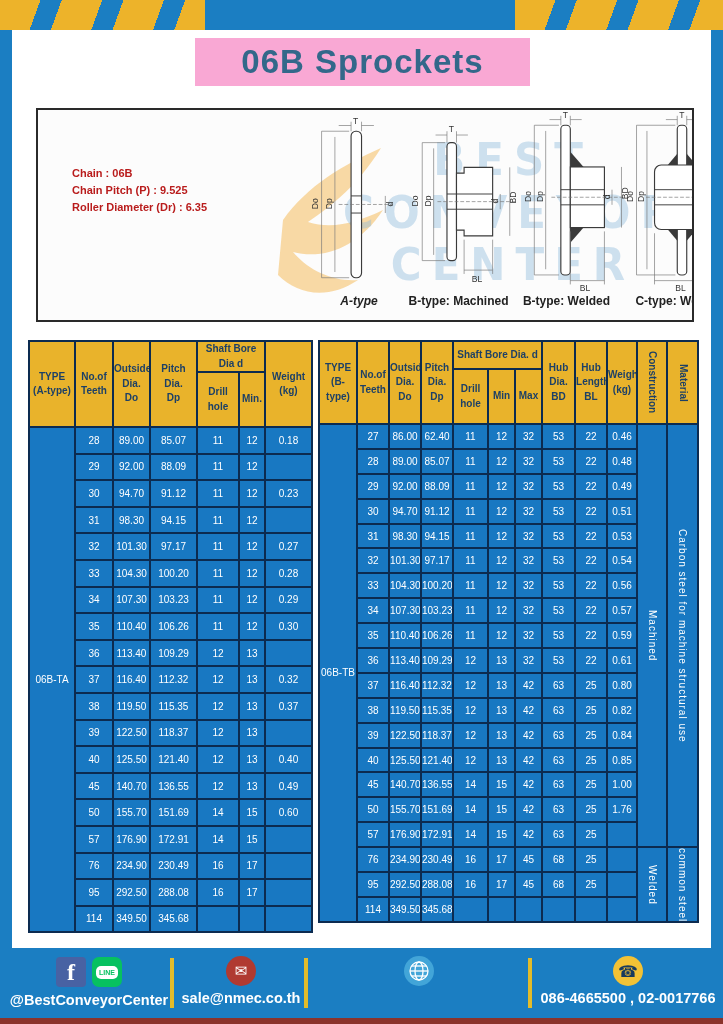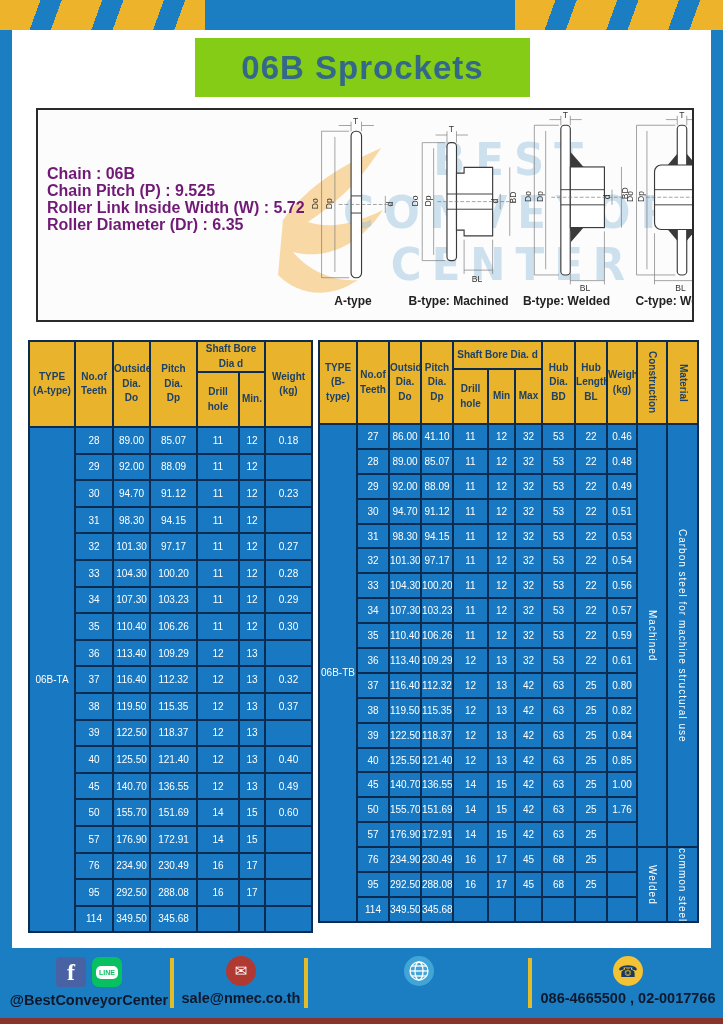--- a/index.html
+++ b/index.html
@@ -4,27 +4,27 @@
 <style>
   html,body{margin:0;padding:0;}
   body{width:723px;height:1024px;font-family:"Liberation Sans",sans-serif;position:relative;background:#1b7ec2;overflow:hidden;}
   .abs{position:absolute;}
   
   .stripe{height:30px;top:0;background:repeating-linear-gradient(110deg,#edb32a 0 38px,#1b7ec2 38px 58px);}
   .stripe.l{left:0;width:205px;}
   .stripe.r{left:515px;width:208px;}
   
   .white-panel{left:12px;top:30px;width:699px;height:918px;background:#ffffff;}
-  .title-banner{left:195px;top:38px;width:335px;height:59px;background:#84cc16;display:flex;align-items:center;justify-content:center;
+  .title-banner{left:195px;top:38px;width:335px;height:48px;background:#f9a8d4;display:flex;align-items:center;justify-content:center;
     font-size:33px;font-weight:bold;color:#33688a;letter-spacing:1px;}
   
   .diagram-box{left:36px;top:108px;width:654px;height:210px;background:#fcfcfc;border:2px solid #2a2a2a;overflow:hidden;}
   .wm-text{left:300px;top:28px;width:350px;color:rgba(140,185,220,0.42);font-weight:bold;font-size:42px;line-height:50px;
     letter-spacing:10px;text-align:center;font-family:"DejaVu Sans",sans-serif;transform:scaleY(1.05);}
-  .specs{left:9px;top:55px;width:330px;color:#701a75;font-weight:bold;font-size:16px;line-height:17px;}
+  .specs{left:34px;top:55px;width:330px;color:#b91c1c;font-weight:bold;font-size:11px;line-height:17px;}
   .specs div{white-space:nowrap;}
   .dg-caption{top:184px;font-size:12px;color:#222;text-align:center;font-weight:bold;font-family:"Liberation Sans",sans-serif;}
   svg.dg{position:absolute;}
   svg.dg .part{stroke:#3a3a3a;stroke-width:1.2;fill:#fff;}
   svg.dg .fil{fill:#3a3a3a;stroke:none;}
   svg.dg .ln{stroke:#3a3a3a;stroke-width:1;}
   svg.dg .dim{stroke:#777;stroke-width:0.7;}
   svg.dg .dash{stroke:#777;stroke-width:0.7;stroke-dasharray:4 2;}
   svg.dg text{font-size:9px;fill:#333;font-family:"Liberation Sans",sans-serif;}
   
@@ -40,21 +40,21 @@
   #table-a thead tr:first-child th{height:24px;}
   #table-b thead tr:first-child th{height:26px;margin-top:31px;}
   #table-a thead tr:nth-child(2) th{height:53px;}
   #table-b thead tr:nth-child(2) th{height:53px;}
   .type-col{font-size:11px;}
   .vert-th{writing-mode:vertical-rl;font-size:9px;letter-spacing:0px;white-space:nowrap !important;}
   .vert-cell{writing-mode:vertical-rl;font-size:10px;letter-spacing:1px;white-space:nowrap;}
   
   .footer{left:0;top:948px;width:723px;height:70px;background:#1b7ec2;}
   .f-sec{position:absolute;top:8px;display:flex;flex-direction:column;align-items:center;gap:4px;}
-  .f-text{color:#0f172a;font-weight:bold;font-size:14.5px;white-space:nowrap;}
+  .f-text{color:#ffffff;font-weight:bold;font-size:14.5px;white-space:nowrap;}
   .f-icons{display:flex;gap:6px;align-items:center;height:32px;}
   .divider{position:absolute;top:10px;width:4px;height:50px;background:#e3bc2a;}
   .ic{width:30px;height:30px;display:flex;align-items:center;justify-content:center;}
   .ic-fb{background:#4862a3;border-radius:4px;color:#fff;font-size:24px;font-weight:bold;font-family:"Liberation Serif",serif;}
   .ic-line{background:#07c160;border-radius:7px;}
   .ic-line span{background:#fff;border-radius:5px;color:#07c160;font-size:7px;font-weight:bold;padding:3px 3px;}
   .ic-round{border-radius:50%;}
   .ic-mail{background:#b03a31;color:#fff;font-size:15px;}
   .ic-globe{background:#42a5d8;}
   .ic-phone{background:#f3c235;color:#173a5e;font-size:16px;}
@@ -77,21 +77,20 @@
   </svg>
   <div class="abs wm-text">
     <div>BEST</div>
     <div>CONVEYOR</div>
     <div>CENTER</div>
   </div>
 
   <div class="abs specs">
     <div>Chain : 06B</div>
     <div>Chain Pitch (P) : 9.525</div>
-    <div>Roller Link Inside Width (W) : 5.72</div>
     <div>Roller Diameter (Dr) : 6.35</div>
   </div>
 
   <svg class="dg" style="left:252px;top:6px;" width="125" height="176" viewBox="0 0 125 185">
     <line class="dim" x1="61" y1="16" x2="61" y2="6"></line>
       <line class="dim" x1="72" y1="16" x2="72" y2="6"></line>
     <line class="dim" x1="48" y1="10" x2="61" y2="10"></line>
       <line class="dim" x1="72" y1="10" x2="85" y2="10"></line>
     <text x="63" y="8">T</text>
     <rect class="part" x="61" y="16" width="11" height="154" rx="5"></rect>
@@ -100,21 +99,21 @@
     <line class="dash" x1="48" y1="93" x2="104" y2="93"></line>
     <line class="dim" x1="30" y1="16" x2="30" y2="170"></line>
       <line class="dim" x1="30" y1="16" x2="59" y2="16"></line>
       <line class="dim" x1="30" y1="170" x2="59" y2="170"></line>
     <text transform="rotate(-90 26 98)" x="26" y="98">Do</text>
     <line class="dim" x1="44" y1="22" x2="44" y2="164"></line>
     <text transform="rotate(-90 41 98)" x="41" y="98">Dp</text>
     <line class="dim" x1="97" y1="84" x2="97" y2="102"></line>
     <text transform="rotate(-90 105 95)" x="105" y="95">d</text>
   </svg>
-  <span class="abs dg-caption" style="left:255px;width:120px;">A-type</span>
+  <span class="abs dg-caption" style="left:261px;width:120px;font-style:italic;">A-type</span>
 
   <svg class="dg" style="left:368px;top:6px;" width="120" height="176" viewBox="0 0 120 185">
     <line class="dim" x1="40" y1="28" x2="40" y2="16"></line>
       <line class="dim" x1="50" y1="28" x2="50" y2="16"></line>
     <line class="dim" x1="28" y1="20" x2="40" y2="20"></line>
       <line class="dim" x1="50" y1="20" x2="62" y2="20"></line>
     <text x="42" y="17">T</text>
     <rect class="part" x="40" y="28" width="10" height="124" rx="4"></rect>
     <path class="part" d="M50,60 L58,60 L58,54 L88,54 L88,126 L58,126 L58,120 L50,120 Z"></path>
     <line class="ln" x1="40" y1="82" x2="88" y2="82"></line>
@@ -430,21 +429,21 @@
       <th>Drill hole</th>
       <th>Min</th>
       <th>Max</th>
     </tr>
   </thead>
   <tbody id="tbody-b">
       <tr>
         <td rowspan="20" class="type-col">06B-TB</td>
         <td>27</td>
         <td>86.00</td>
-        <td>41.10</td>
+        <td>62.40</td>
         <td>11</td>
         <td>12</td>
         <td>32</td>
         <td>53</td>
         <td>22</td>
         <td>0.46</td>
         <td rowspan="17" class="vert-cell">Machined</td>
         <td rowspan="17" class="vert-cell">Carbon  steel  for  machine  structural  use</td>
       </tr>
       <tr>

